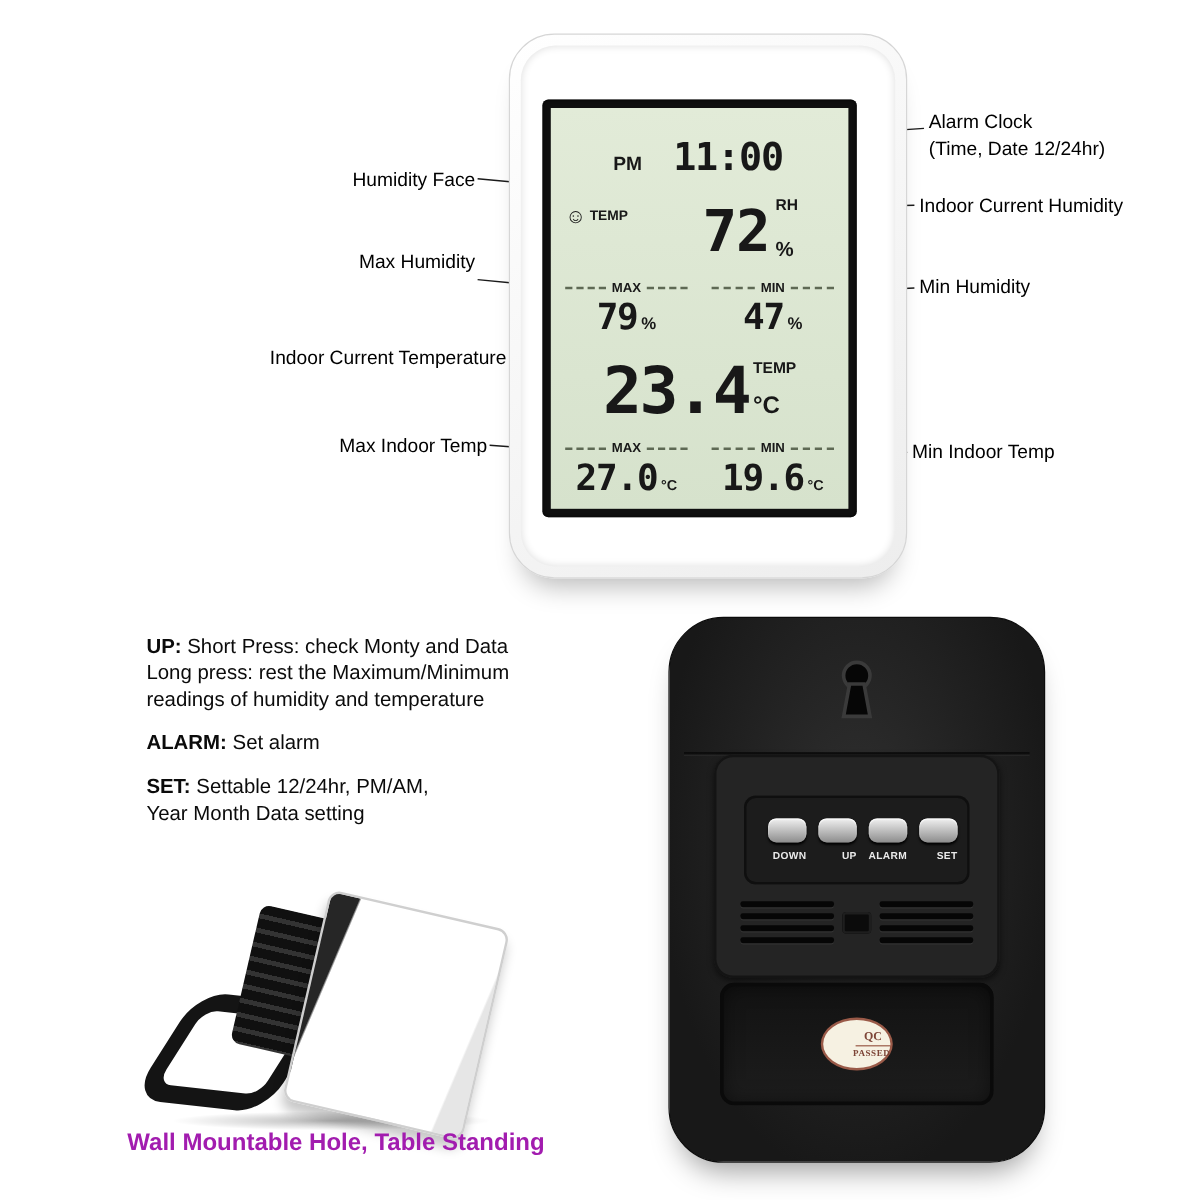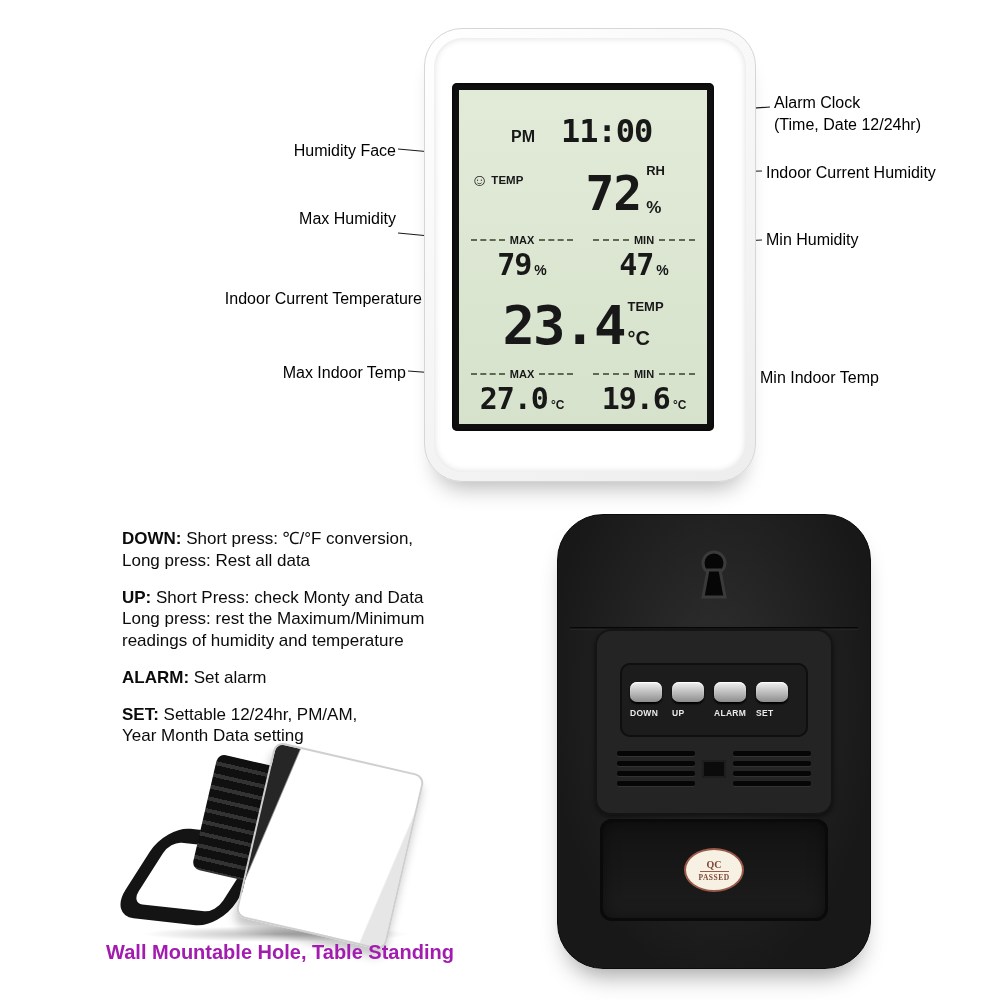--- a/index.html
+++ b/index.html
@@ -89,37 +89,37 @@
   .keyhole{position:absolute;left:50%;top:34px;transform:translateX(-50%);}
   .seam{position:absolute;left:12px;right:12px;top:112px;height:3px;
     background:linear-gradient(180deg,#000,#2c2c2c);}
   .center-panel{position:absolute;left:37px;top:114px;width:238px;height:186px;
     background:#242424;border-radius:16px;
     box-shadow:inset 0 0 0 2px #141414,0 2px 5px rgba(0,0,0,.55);}
   .btn-cluster{position:absolute;left:25px;top:34px;width:188px;height:74px;
     background:#1c1c1c;border-radius:10px;box-shadow:inset 0 0 0 2px #0f0f0f;
     display:flex;align-items:center;justify-content:space-between;
     padding:6px 10px;box-sizing:border-box;}
-  .btn-unit{display:flex;flex-direction:column;align-items:flex-start;width:42px;}
+  .btn-unit{display:flex;flex-direction:column;align-items:flex-end;width:42px;}
   .btn{width:32px;height:20px;border-radius:7px;
     background:linear-gradient(180deg,#f1f1f1,#8d8d8d);
     box-shadow:0 2px 2px #000,inset 0 1px 1px #fff;}
   .btn-lbl{margin-top:6px;color:#eaeaea;font-size:8.5px;font-weight:bold;letter-spacing:.3px;}
   .vents{position:absolute;left:22px;top:122px;width:194px;display:flex;
     justify-content:space-between;align-items:center;}
   .vent-group{display:flex;flex-direction:column;gap:5px;}
   .vent-slat{width:78px;height:5px;background:#060606;border-radius:2px;box-shadow:0 1px 0 #333;}
   .latch{width:24px;height:18px;background:#0b0b0b;border-radius:3px;
     box-shadow:inset 0 0 0 2px #1e1e1e;}
   .battery-door{position:absolute;left:42px;top:304px;width:228px;height:102px;
     background:linear-gradient(180deg,#121212,#1d1d1d);border-radius:12px;
     box-shadow:inset 0 0 0 3px #0a0a0a,inset 0 0 18px rgba(0,0,0,.6);}
   .qc{position:absolute;left:50%;top:50%;transform:translate(-50%,-50%);
     width:60px;height:44px;background:#f6f1e2;border:2px solid #9a5a48;border-radius:50%;
-    display:flex;flex-direction:column;align-items:center;justify-content:center;
+    display:flex;flex-direction:column;align-items:flex-end;justify-content:center;
     color:#7d4537;font-family:"Liberation Serif",serif;font-weight:bold;box-sizing:border-box;}
   .qc-top{font-size:10px;border-bottom:1px solid #9a5a48;padding:0 7px 1px;}
   .qc-bottom{font-size:7.5px;letter-spacing:.5px;padding-top:1px;}
 </style>
 </head>
 <body>
 
 <div class="canvas">
 
   <svg class="lines-svg" viewBox="0 0 1000 1000">
@@ -229,22 +229,20 @@
 (Time, Date 12/24hr)</div>
   <div class="callout r" style="left:252px;top:140px;width:144px;">Humidity Face</div>
   <div class="callout" style="left:766px;top:162px;width:170px;">Indoor Current Humidity</div>
   <div class="callout r" style="left:252px;top:208px;width:144px;text-align:right;">Max Humidity</div>
   <div class="callout" style="left:766px;top:229px;width:130px;">Min Humidity</div>
   <div class="callout r" style="left:222px;top:288px;width:200px;">Indoor Current Temperature</div>
   <div class="callout r" style="left:262px;top:362px;width:144px;">Max Indoor Temp</div>
   <div class="callout" style="left:760px;top:367px;width:140px;">Min Indoor Temp</div>
 
   <div class="instructions">
-    <p><b>DOWN:</b><span> Short press: ℃/°F conversion,
-Long press: Rest all data</span></p>
     <p><b>UP:</b><span> Short Press: check Monty and Data
 Long press: rest the Maximum/Minimum
 readings of humidity and temperature</span></p>
     <p><b>ALARM:</b><span> Set alarm</span></p>
     <p><b>SET:</b><span> Settable 12/24hr, PM/AM,
 Year Month Data setting</span></p>
   </div>
 
   <div class="stand-fig">
     <div class="stand-shadow"></div>

